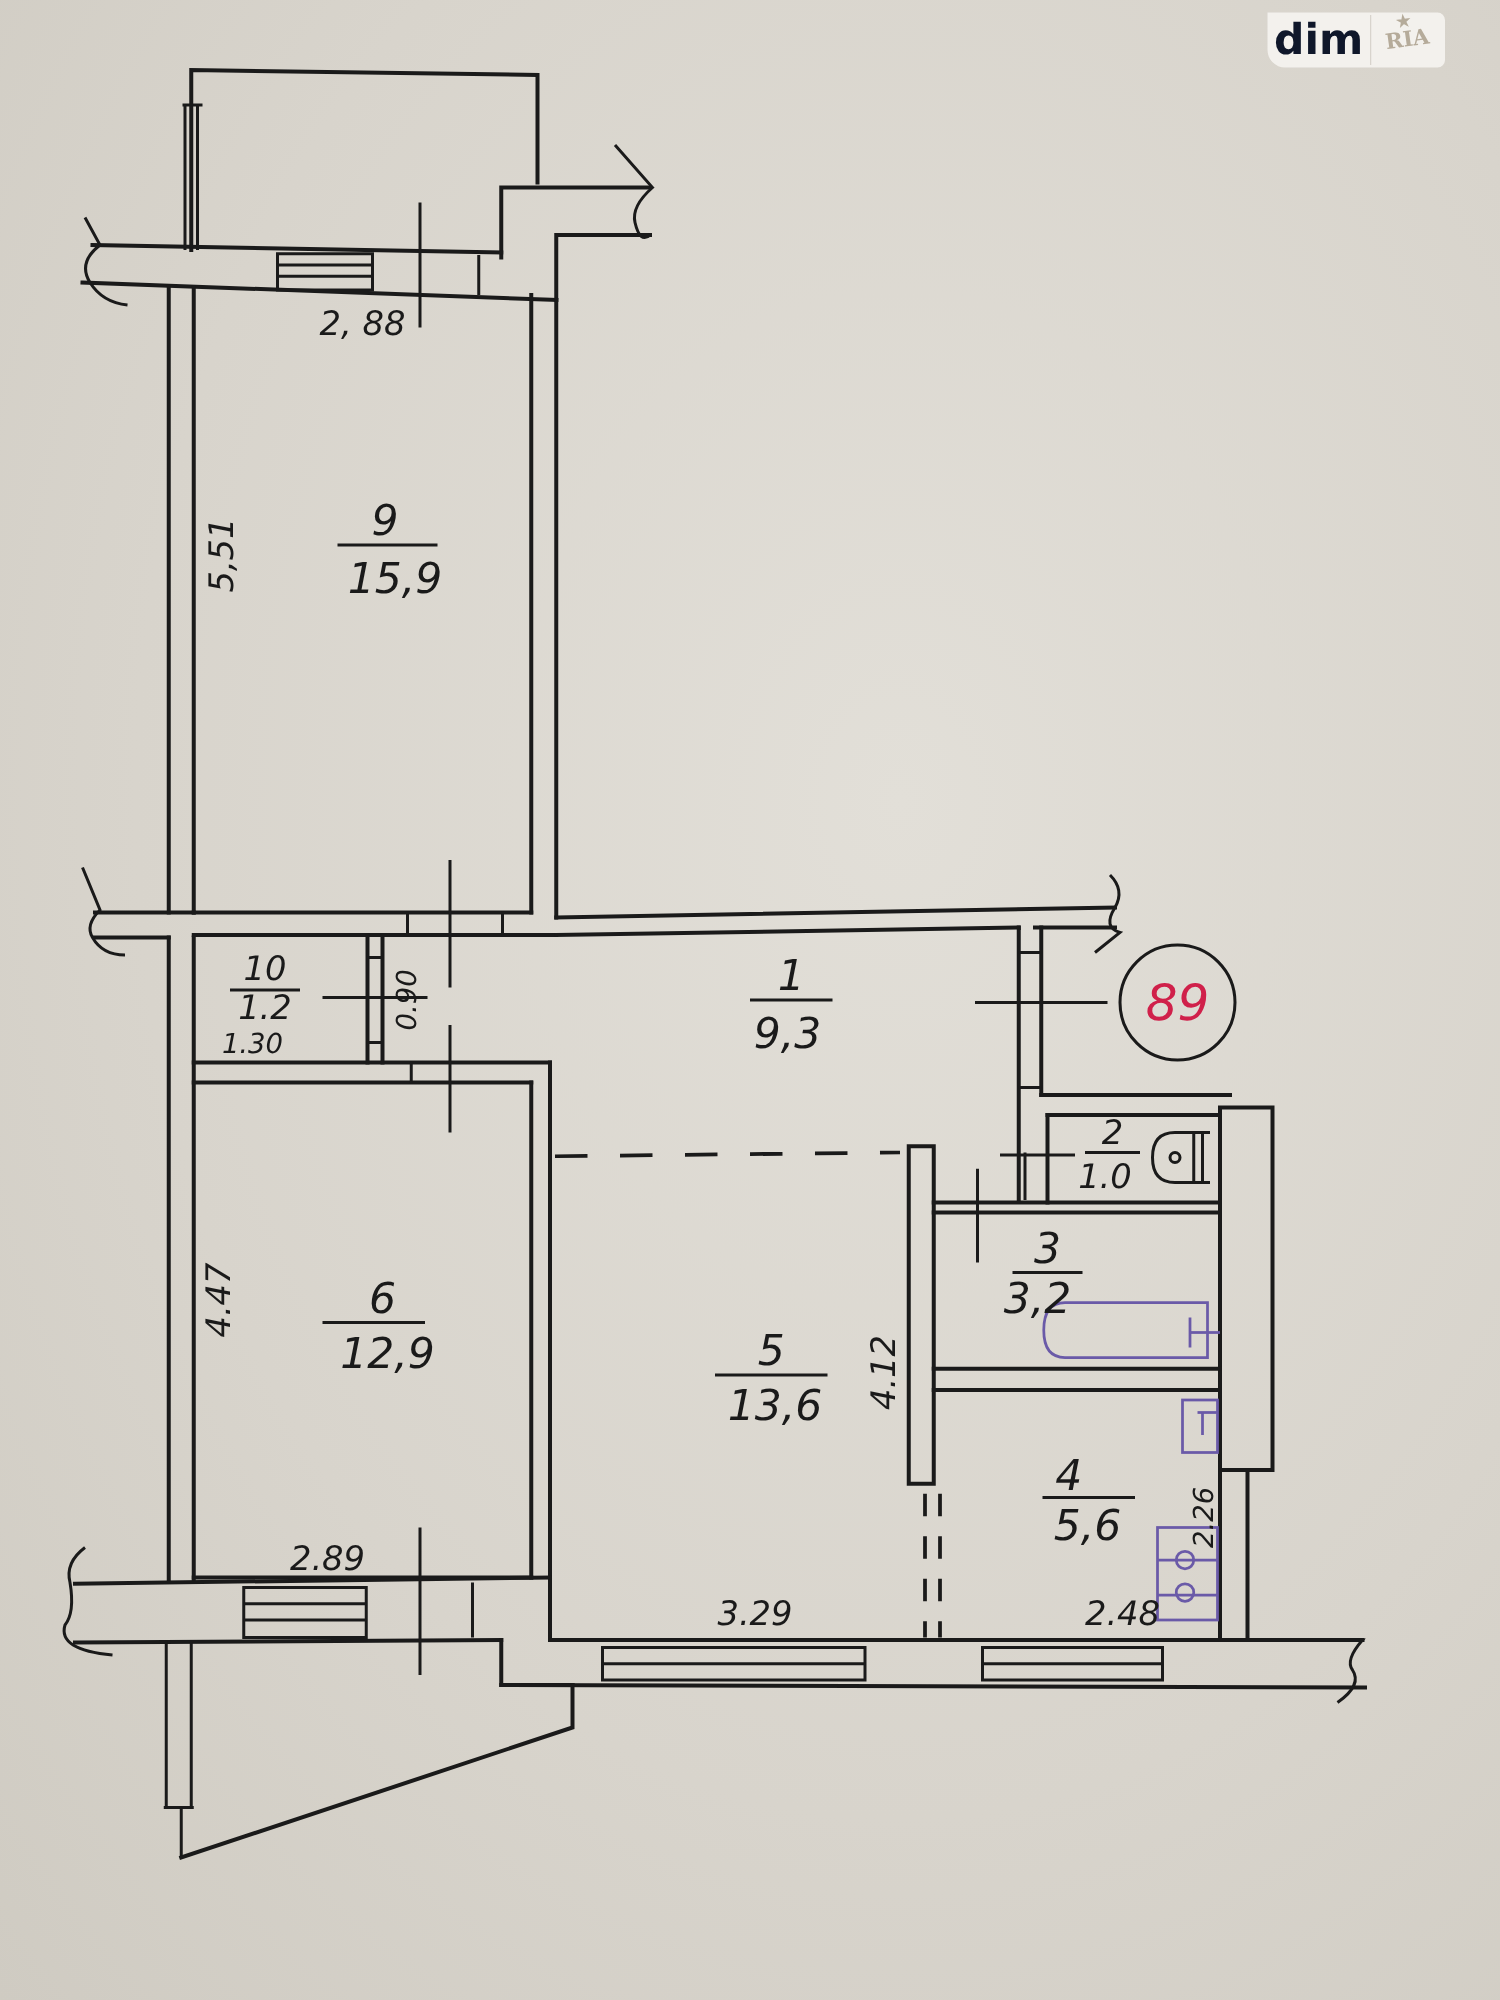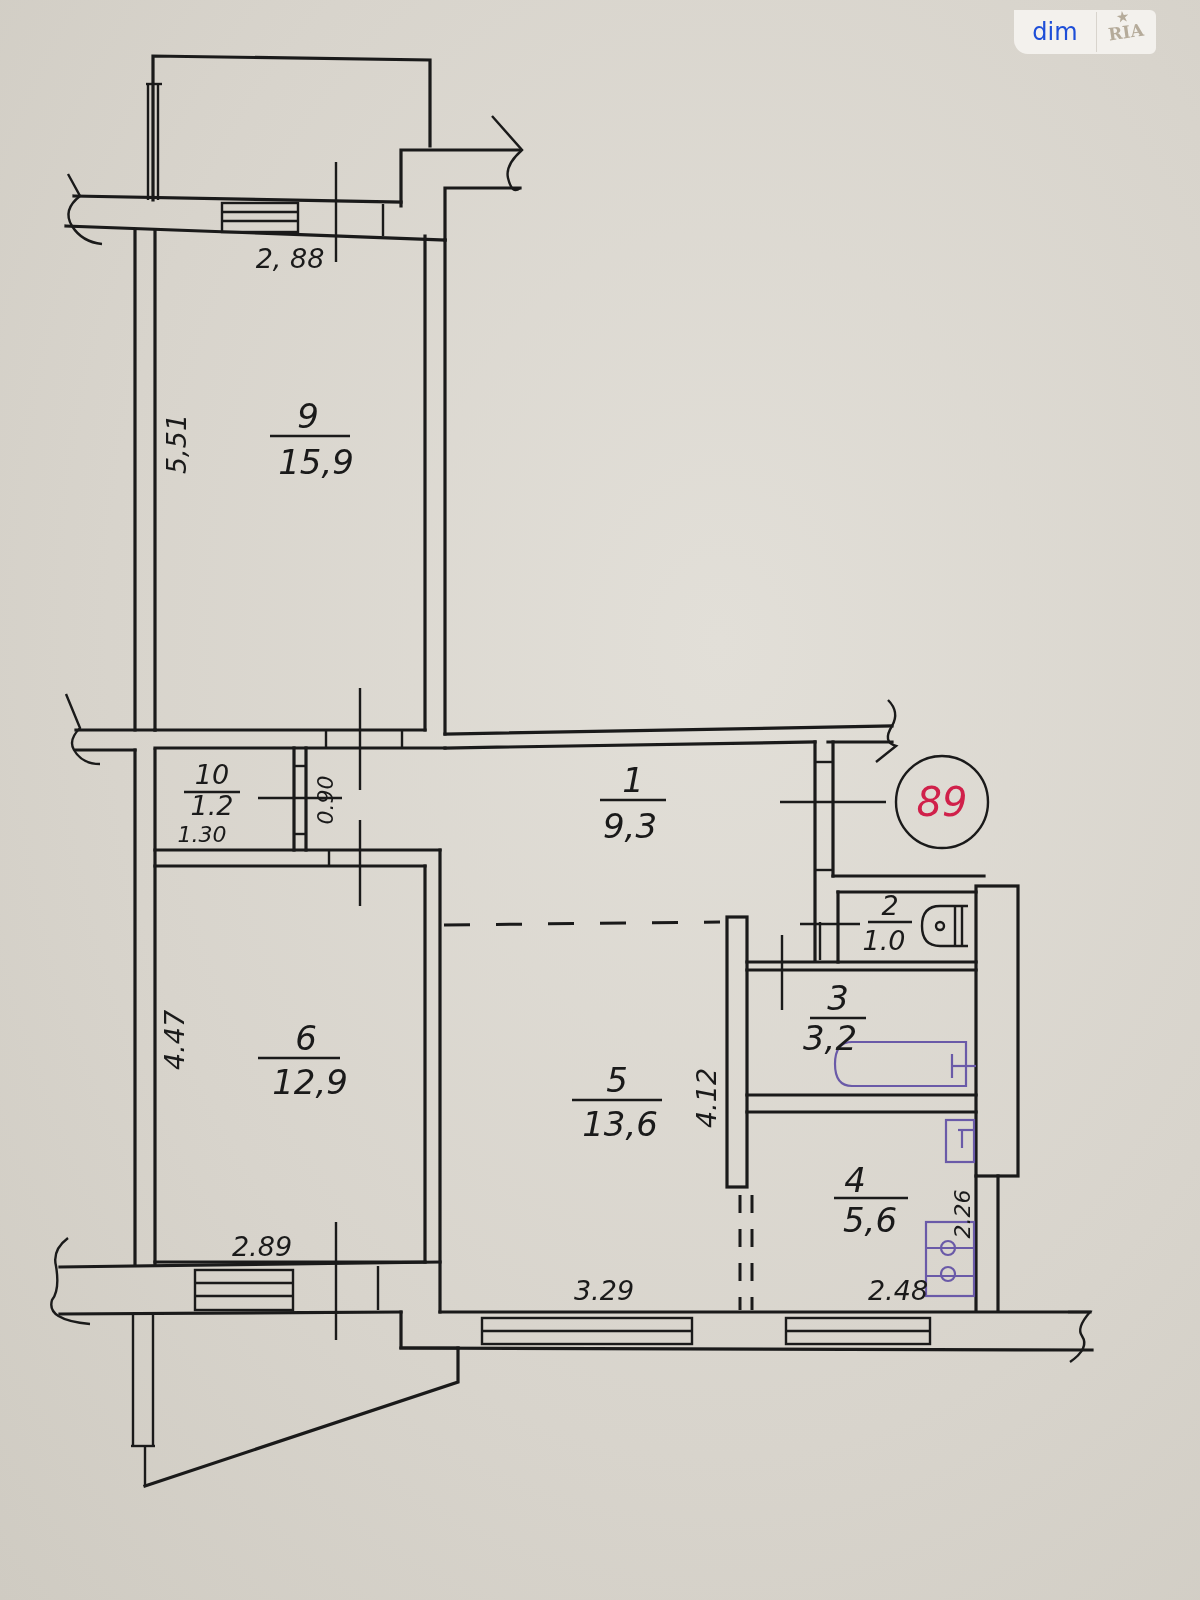--- a/index.html
+++ b/index.html
@@ -24,23 +24,24 @@
   }
   .dim { font-size: 27px; }
   .unit-num { font-family: "DejaVu Sans", sans-serif; font-style: italic; font-size: 40px; fill: #d0204a; }
 
   .watermark {
     position: absolute; left: 1014px; top: 10px; width: 142px; height: 44px;
     background: rgba(245,243,240,0.92); border-radius: 0 6px 6px 14px;
     display: flex; align-items: center;
   }
   .wm-dim {
-    font-family: "DejaVu Sans", sans-serif; color: #1d4ed8; font-size: 24px;
+    font-family: "DejaVu Sans", sans-serif; color: #0f172a; font-size: 34px;
     width: 82px; text-align: center; border-right: 1.5px solid #d8d4cd;
     line-height: 40px;
+    font-weight: bold;
   }
   .wm-ria {
     font-family: "DejaVu Serif", serif; font-weight: bold; color: #b5ab9a;
     font-size: 17px; width: 58px; text-align: center; transform: rotate(-8deg);
     position: relative;
   }
   .wm-star {
     position: absolute; left: 22px; top: -13px; font-size: 13px; color: #b5ab9a;
   }
 </style>

